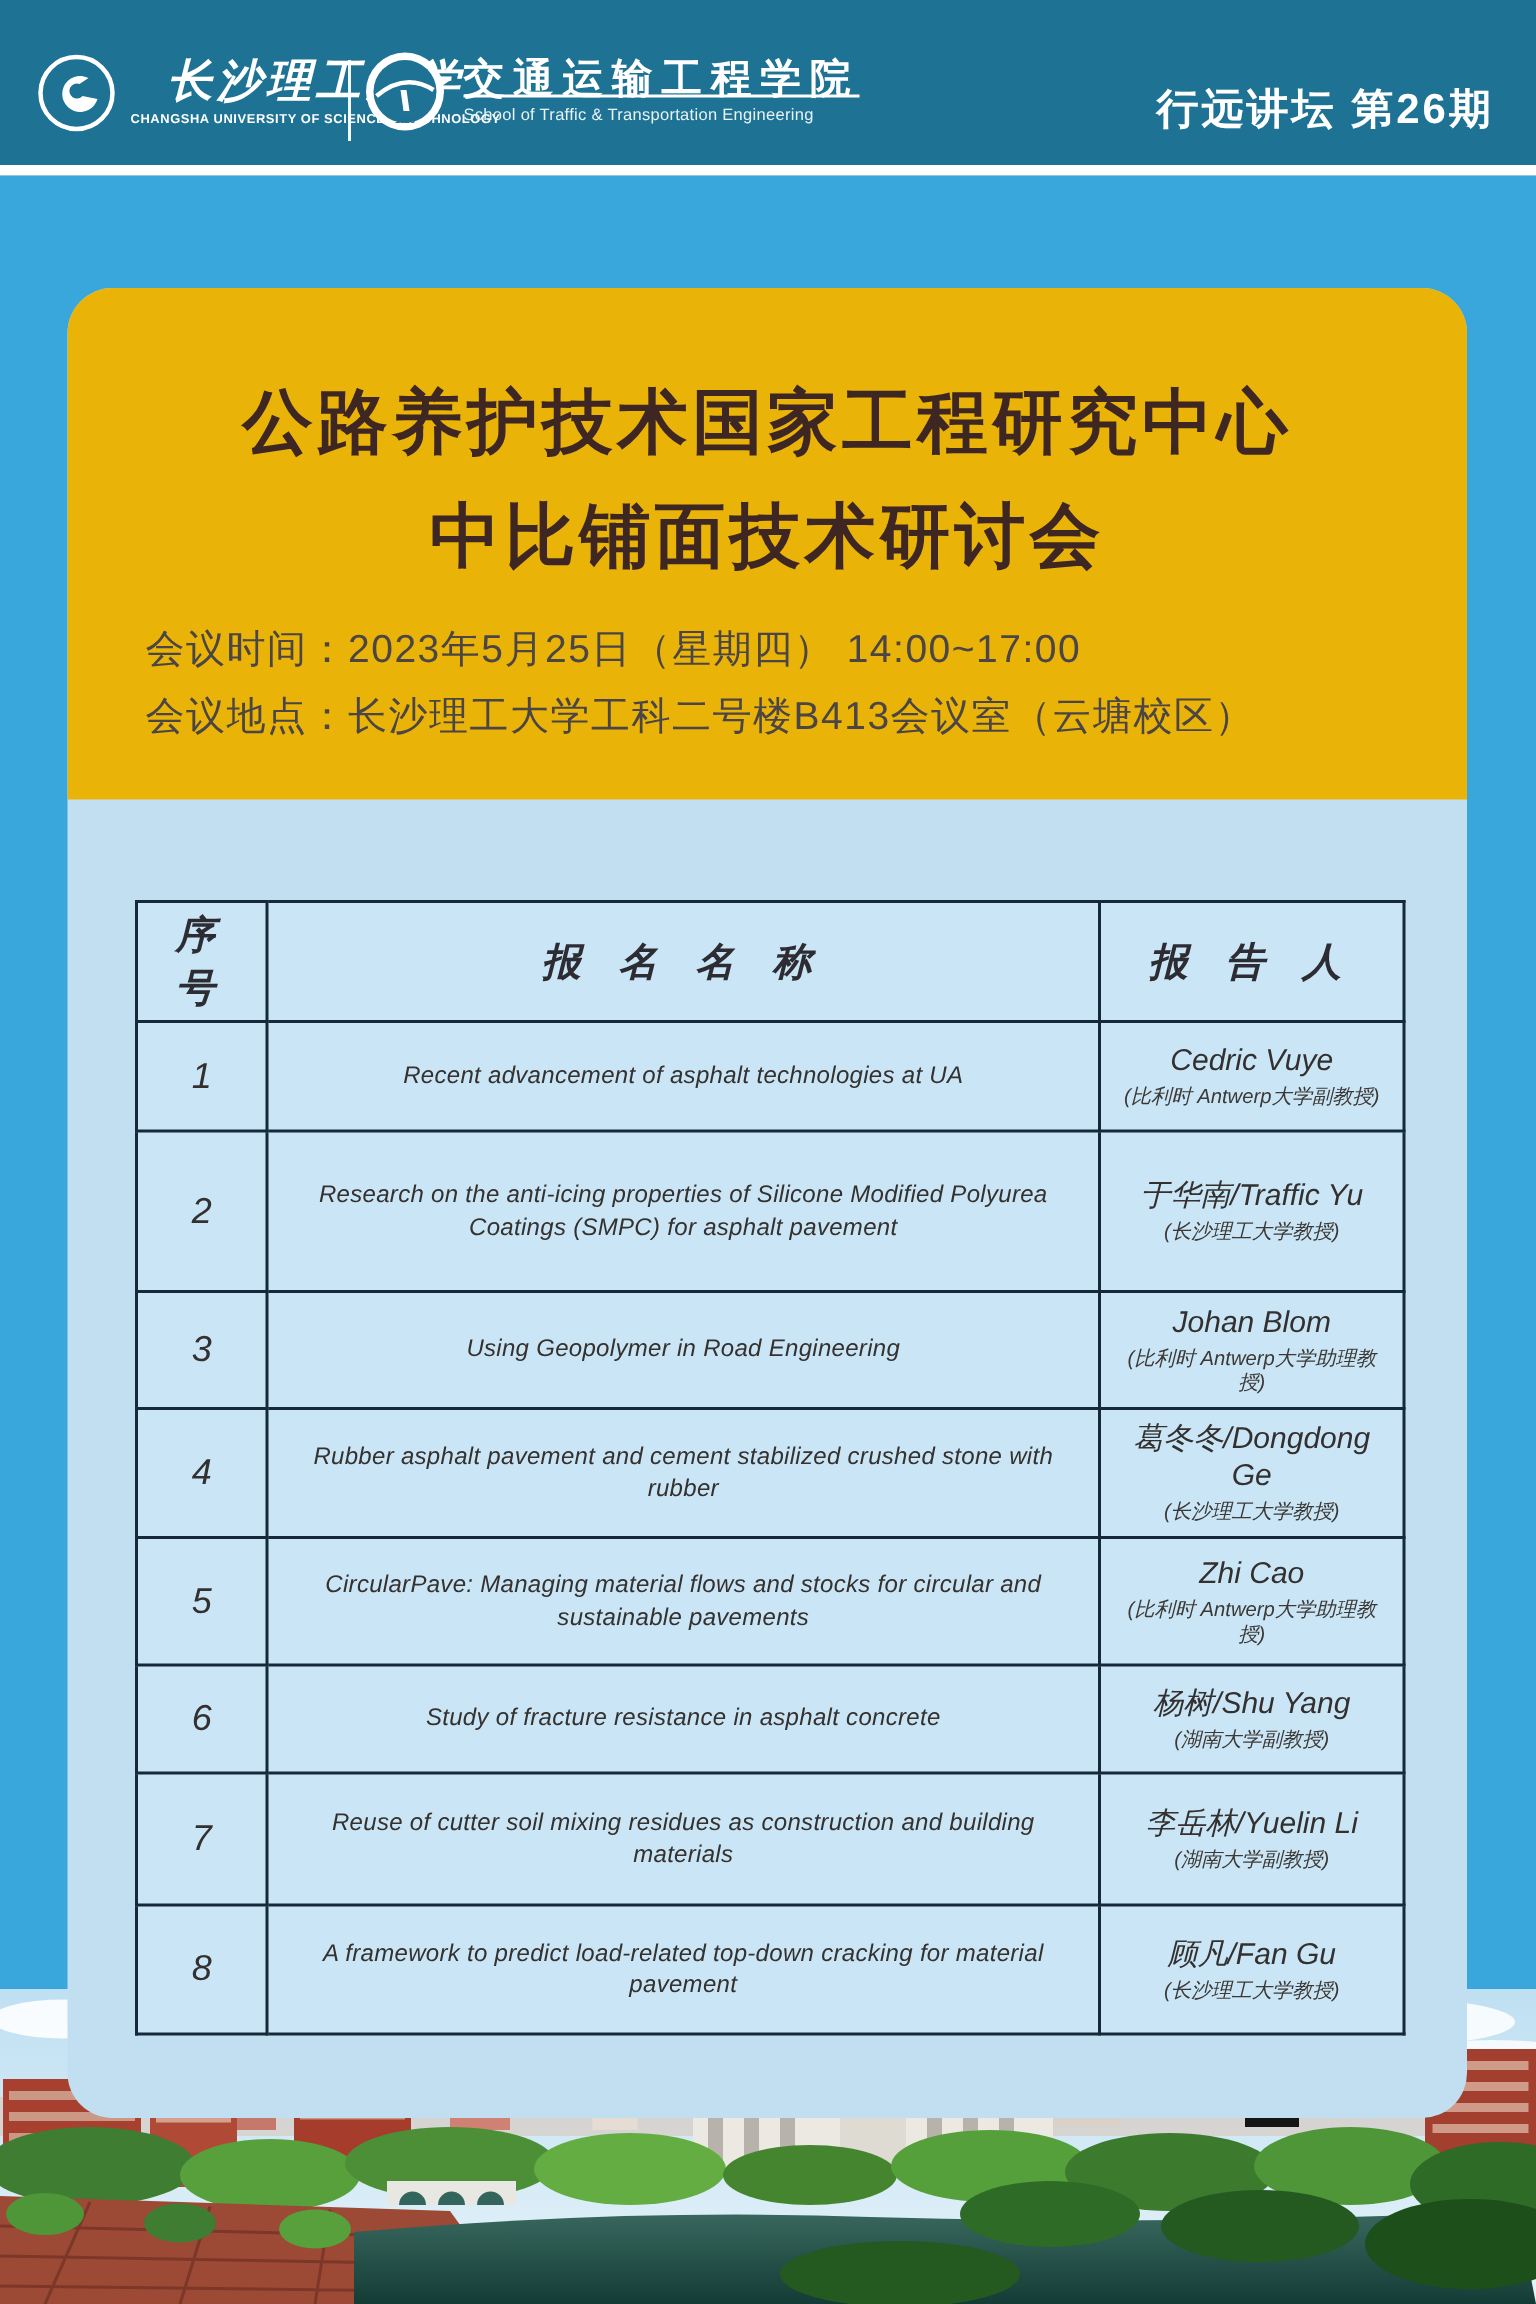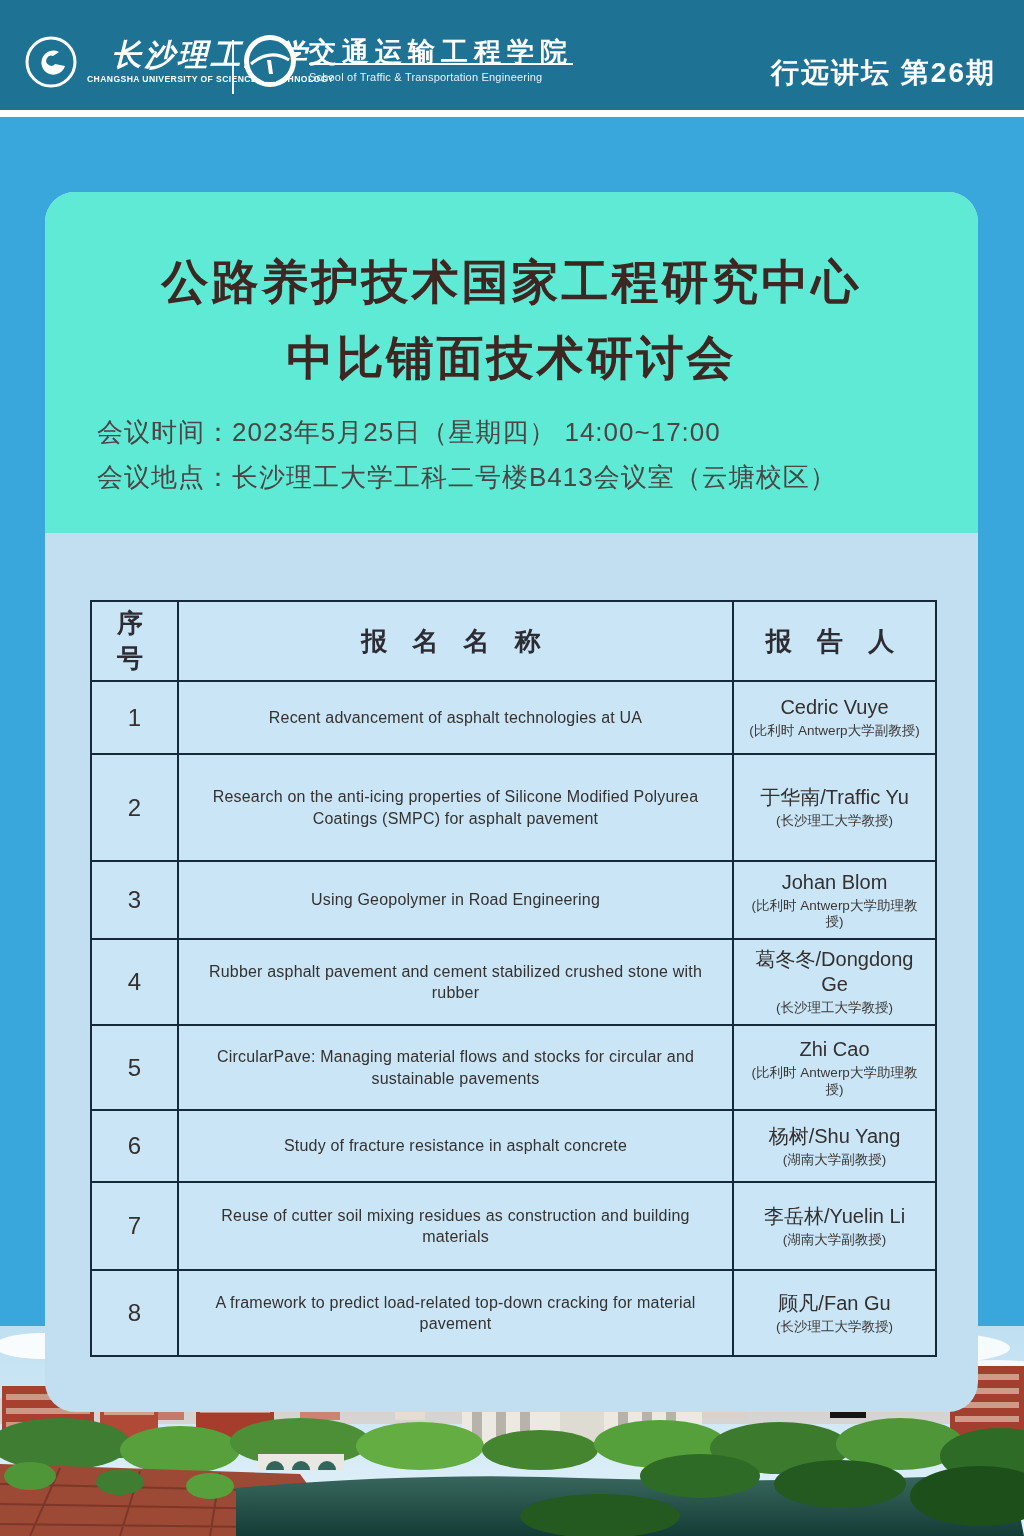--- a/index.html
+++ b/index.html
@@ -56,38 +56,38 @@
   .photo-strip svg{display:block;width:1024px;height:210px;}
 
   
   .card{
     position:absolute;left:45px;top:192px;width:933px;height:1220px;
     border-radius:30px;overflow:hidden;
     background:#c2dff1;
   }
   .card-top{
     position:absolute;left:0;top:0;width:100%;height:341px;
-    background:#5eead4;
+    background:#eab308;
   }
   .poster-title{
     margin:52px 0 0 0;text-align:center;
     font-family:"DejaVu Serif","Liberation Serif", serif;
     font-weight:bold;color:#3e2723;
     font-size:47px;line-height:1.62;letter-spacing:3px;
   }
   .meeting-info{
     position:absolute;left:52px;top:218px;width:840px;
     color:#4b4545;font-size:26px;line-height:1.73;letter-spacing:1px;
   }
   .meeting-line{white-space:nowrap;}
 
   
   .schedule{
     position:absolute;left:45px;top:408px;
-    border-collapse:collapse;table-layout:fixed;
+    border-collapse:collapse;table-layout:fixed;font-style:italic;
   }
   .schedule th,.schedule td{
     border:2px solid #16293a;
     background:#cae6f6;
     text-align:center;vertical-align:middle;
     padding:4px 14px;box-sizing:border-box;
   }
   .schedule th{
     font-size:26px;font-weight:bold;color:#2e2c33;letter-spacing:9px;
   }

